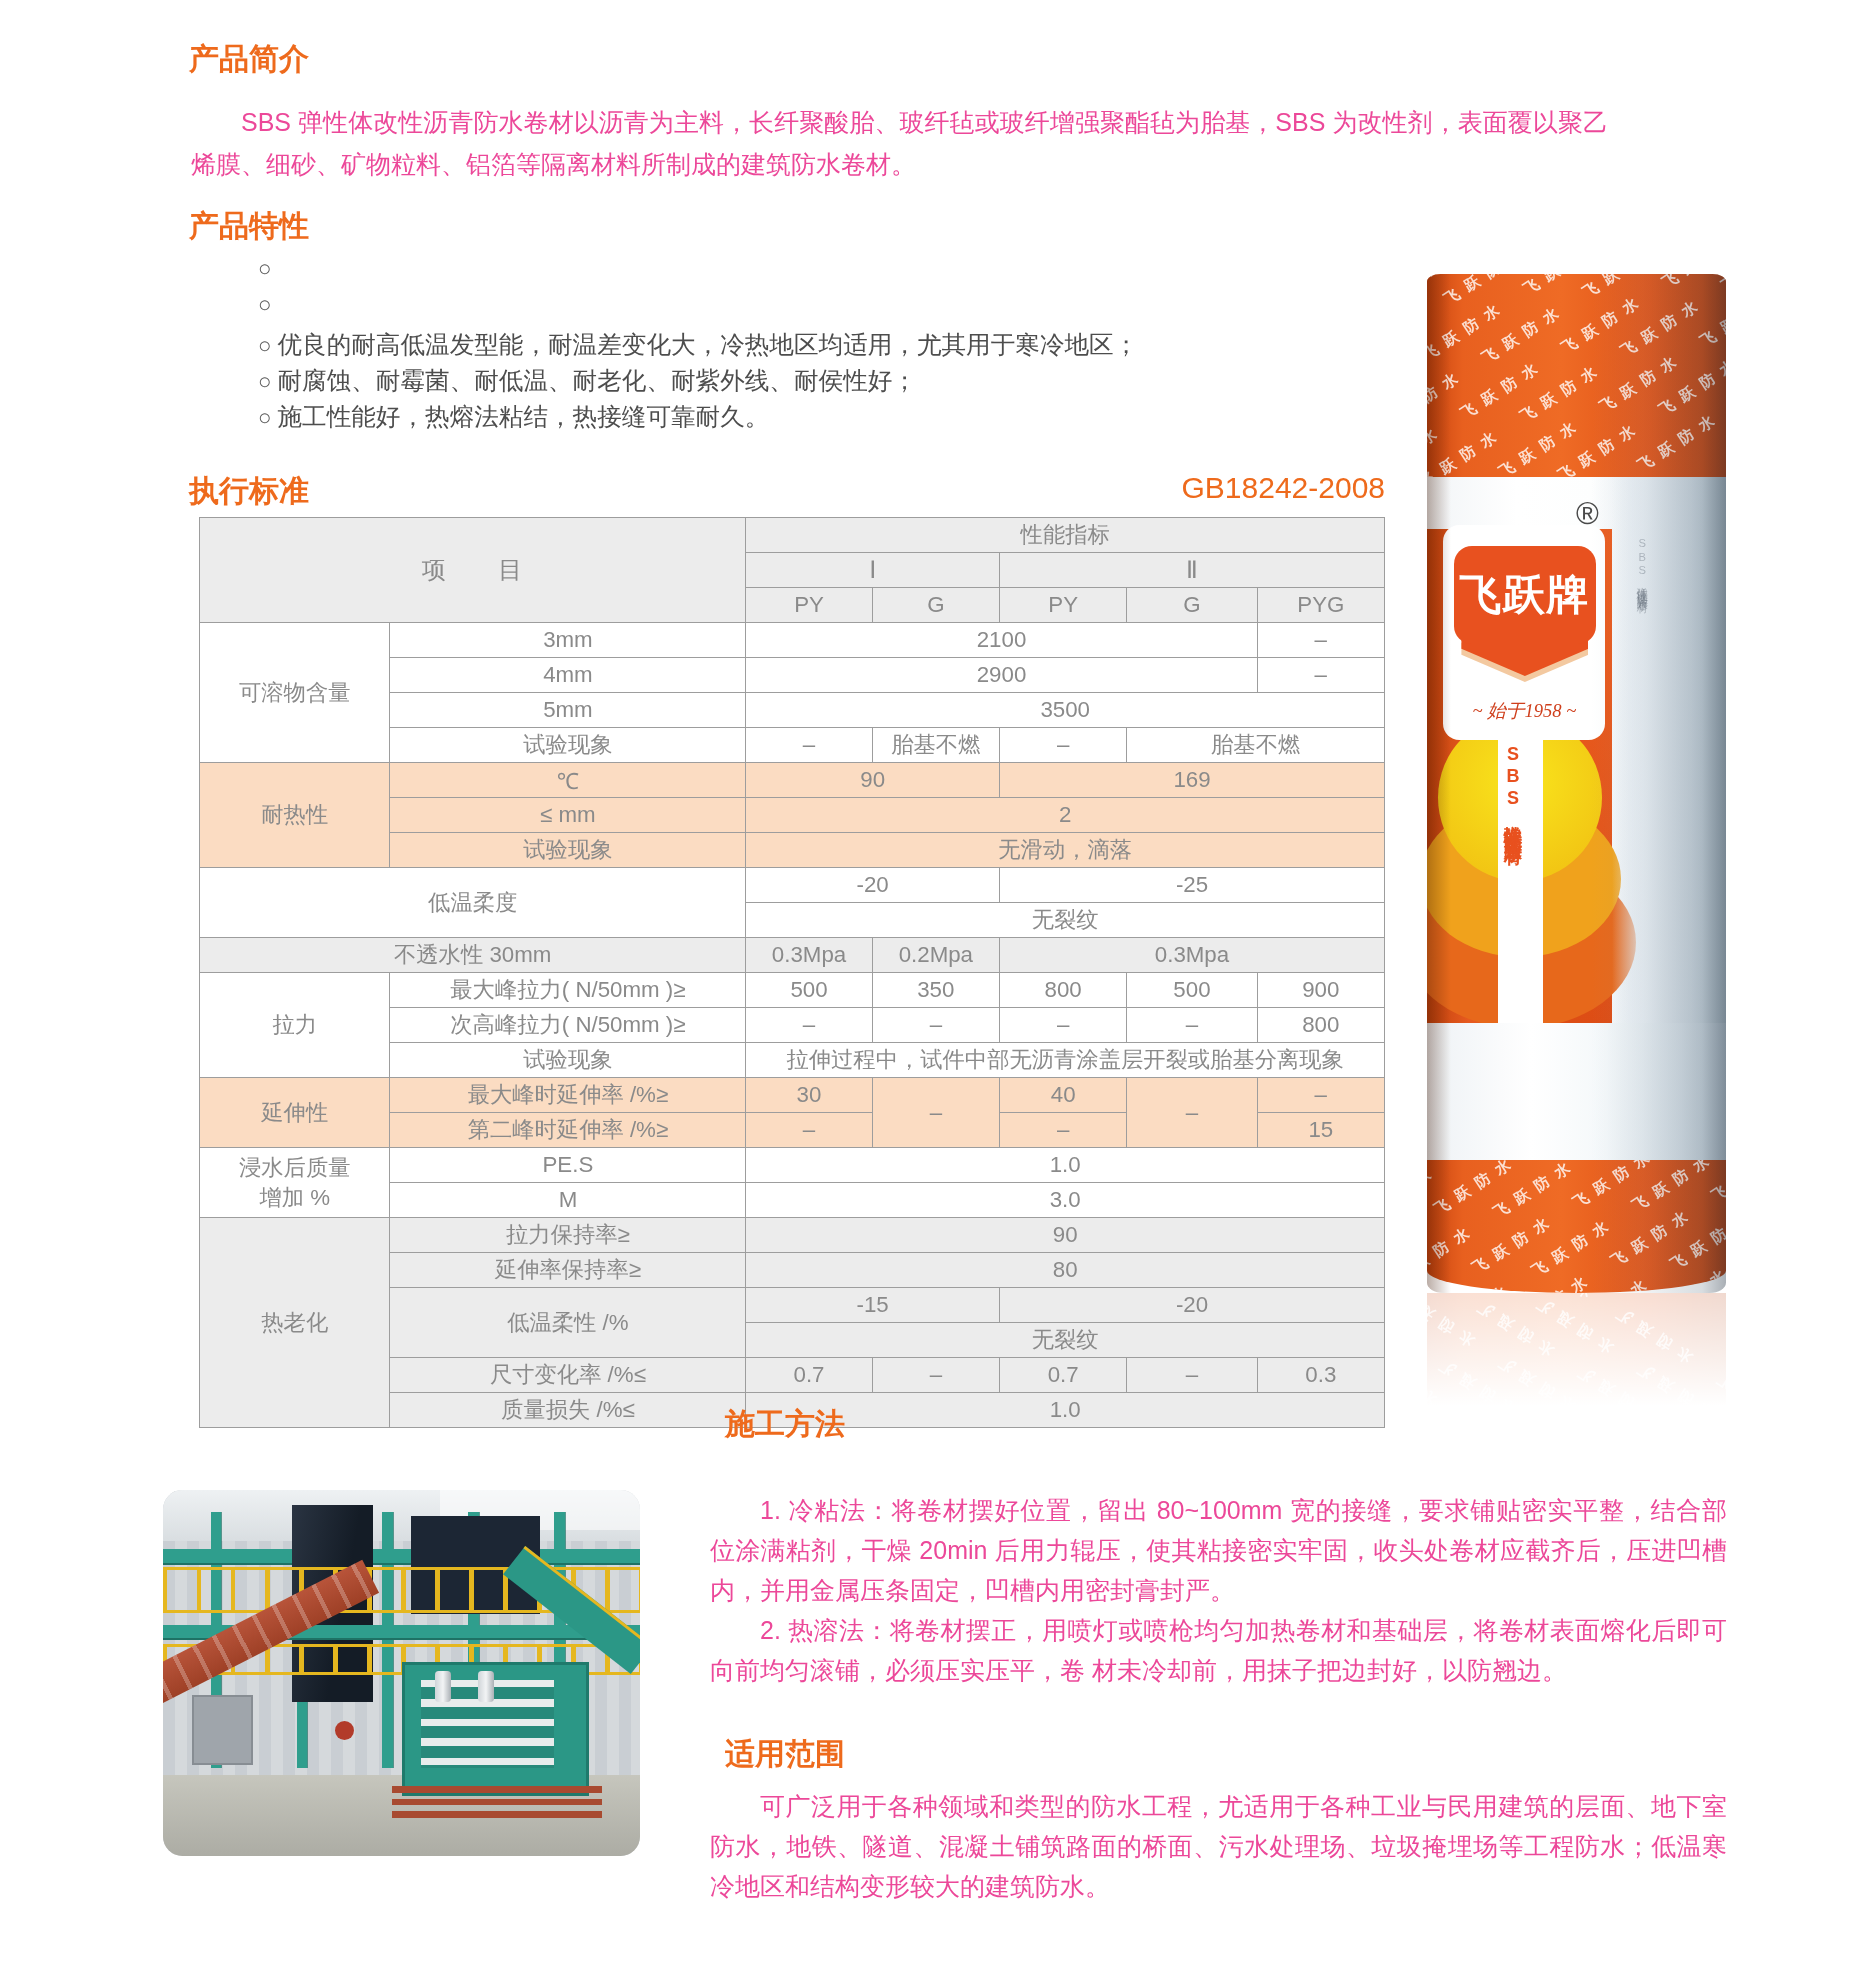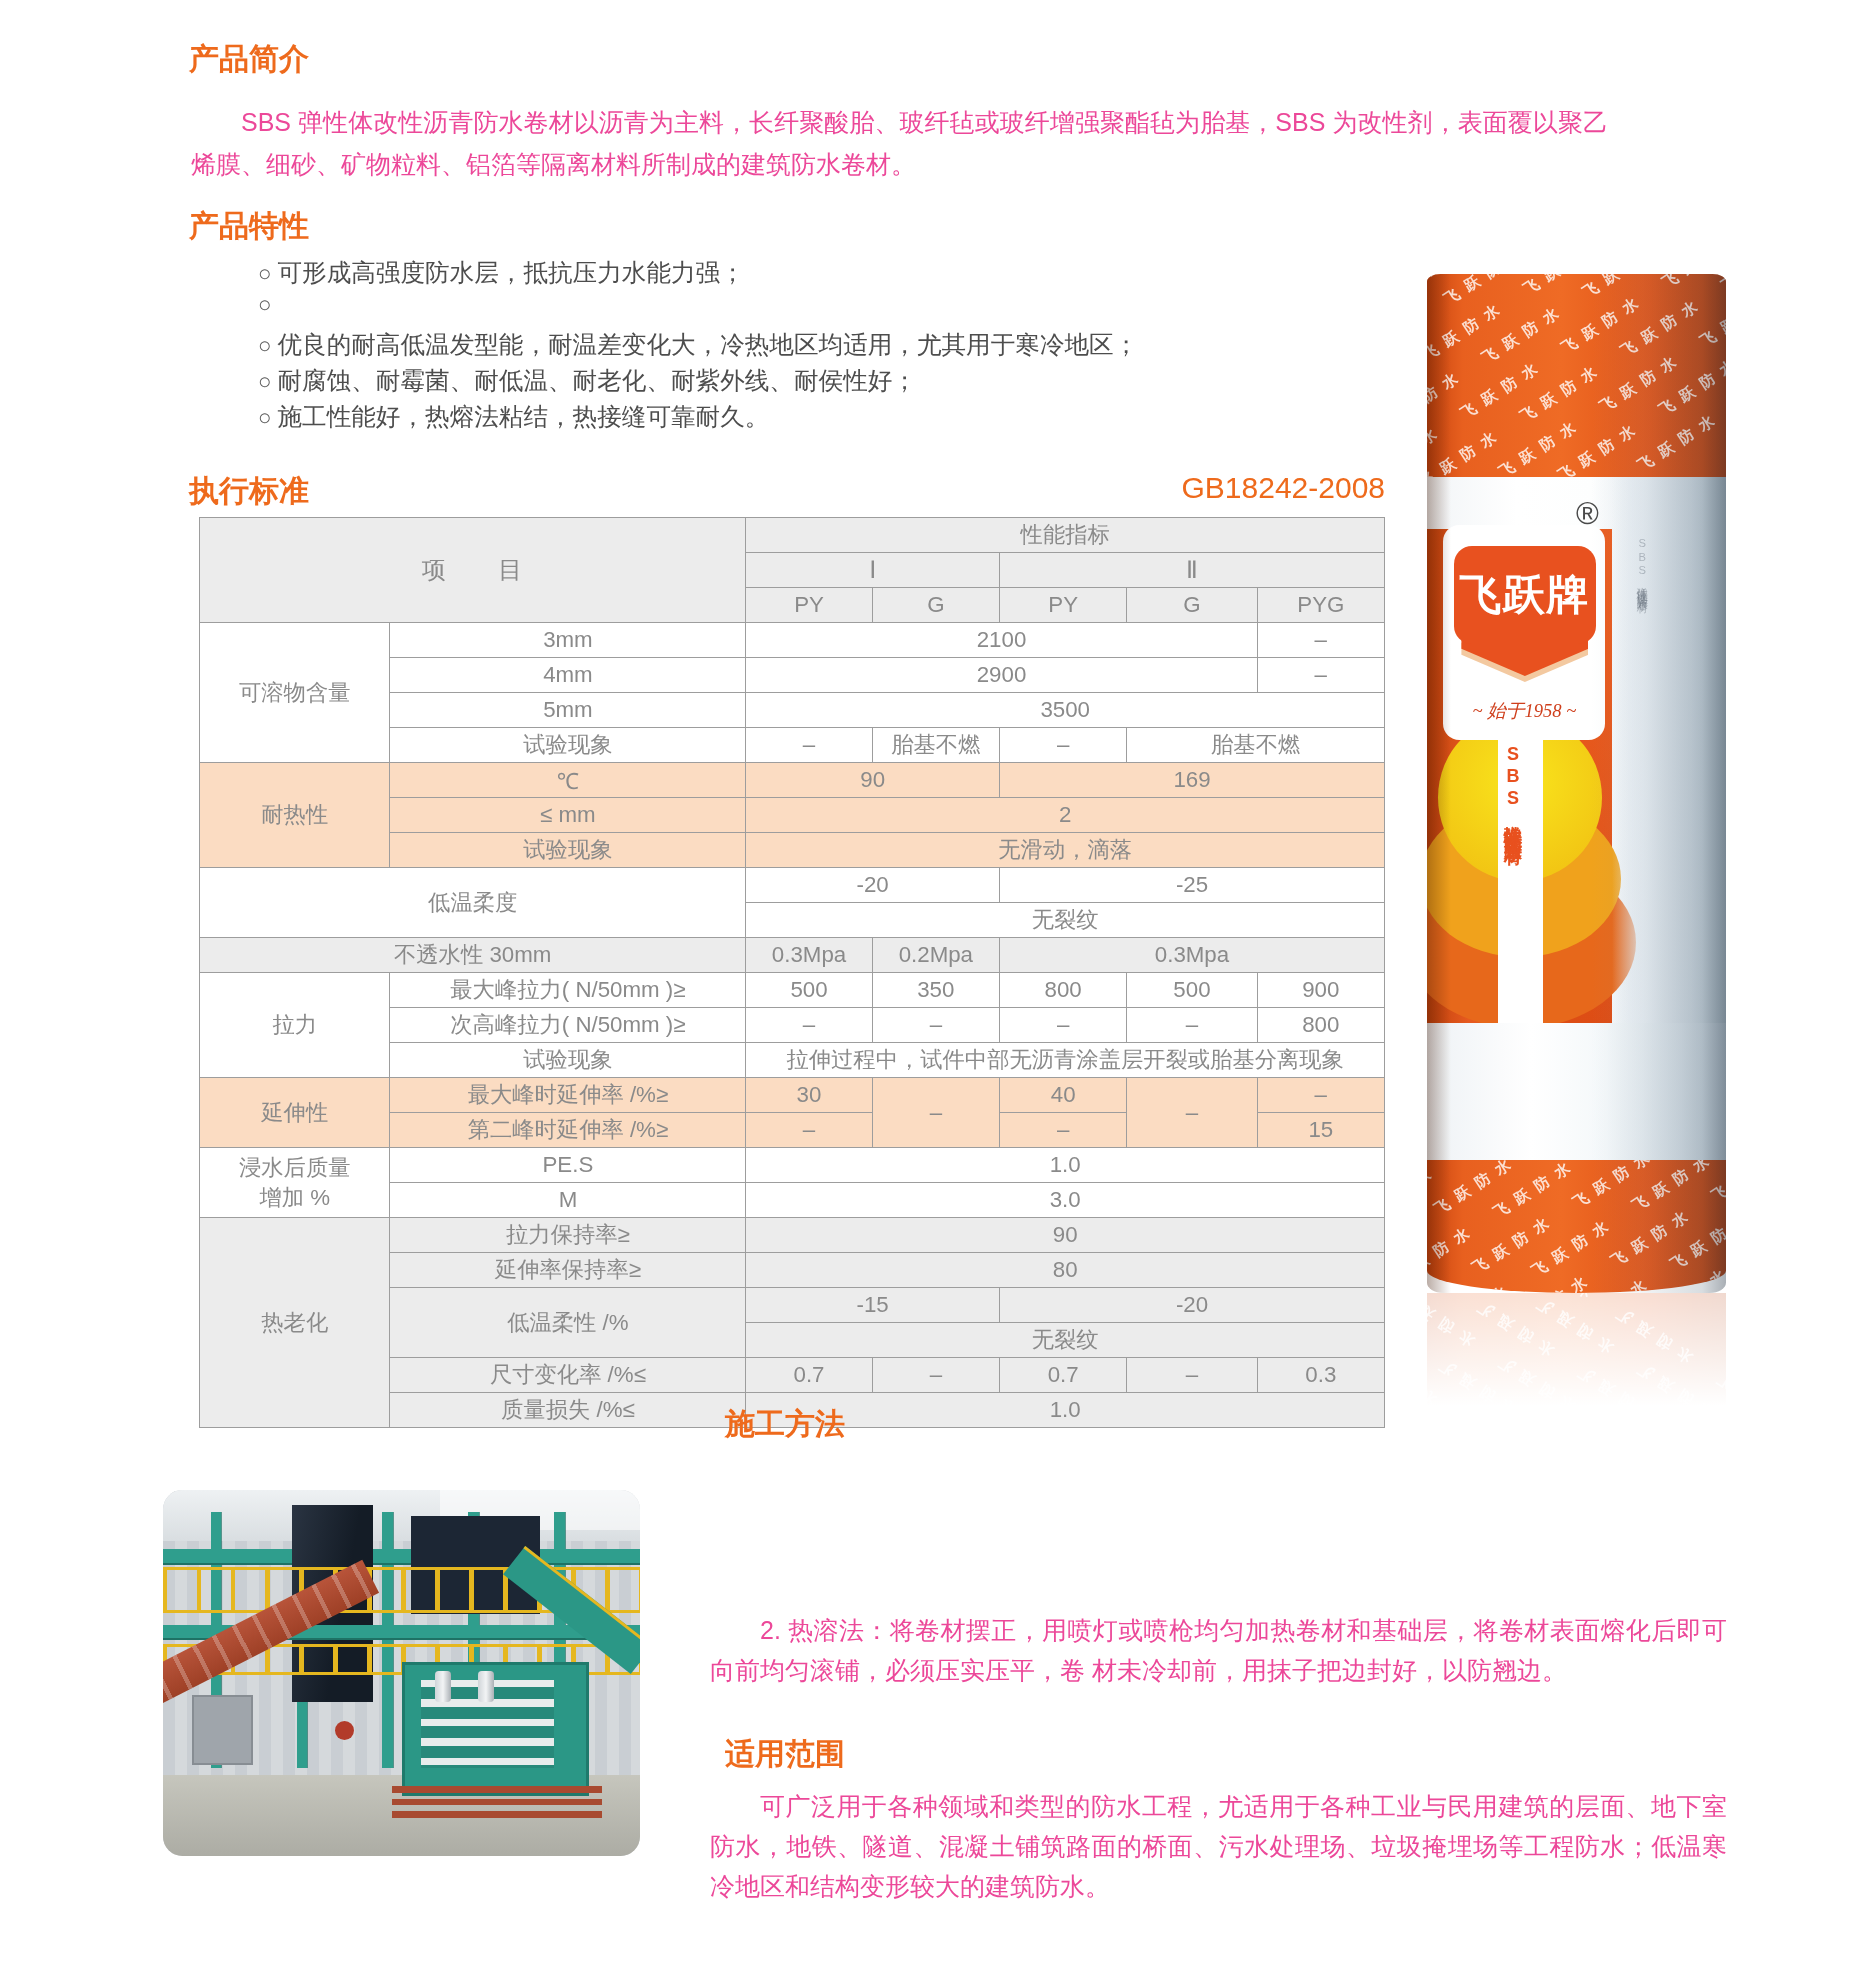--- a/index.html
+++ b/index.html
@@ -116,21 +116,20 @@
 
 <div id="page">
 
   <div class="sec-title" style="left:153px;top:39px;">产品简介</div>
   <div class="body-text indent" style="left:155px;top:101px;width:1417px;">SBS 弹性体改性沥青防水卷材以沥青为主料，长纤聚酸胎、玻纤毡或玻纤增强聚酯毡为胎基，SBS 为改性剂，表面覆以聚乙烯膜、细砂、矿物粒料、铝箔等隔离材料所制成的建筑防水卷材。</div>
 
   <div class="sec-title" style="left:153px;top:206px;">产品特性</div>
   <div style="position:absolute;left:222px;top:256px;">
     <div class="feature-item">
       <span class="feature-bullet">○</span>
-      <span>可形成高强度防水层，抵抗压力水能力强；</span>
     </div>
     <div class="feature-item">
       <span class="feature-bullet">○</span>
     </div>
     <div class="feature-item">
       <span class="feature-bullet">○</span>
       <span>优良的耐高低温发型能，耐温差变化大，冷热地区均适用，尤其用于寒冷地区；</span>
     </div>
     <div class="feature-item">
       <span class="feature-bullet">○</span>
@@ -370,20 +369,21 @@
         <div class="pattern-row">飞跃防水　飞跃防水　飞跃防水　飞跃防水　飞跃防水</div>
         <div class="pattern-row">飞跃防水　飞跃防水　飞跃防水　飞跃防水　飞跃防水</div>
         <div class="pattern-row">飞跃防水　飞跃防水　飞跃防水　飞跃防水　飞跃防水</div>
         <div class="pattern-row">飞跃防水　飞跃防水　飞跃防水　飞跃防水　飞跃防水</div>
       </div>
     </div>
   </div>
   <div id="reflect-fade"></div>
 
   <div class="sec-title" style="left:689px;top:1404px;">施工方法</div>
+  <div class="body-text indent" style="left:674px;top:1490px;width:1017px;line-height:40px;">1. 冷粘法：将卷材摆好位置，留出 80~100mm 宽的接缝，要求铺贴密实平整，结合部位涂满粘剂，干燥 20min 后用力辊压，使其粘接密实牢固，收头处卷材应截齐后，压进凹槽内，并用金属压条固定，凹槽内用密封膏封严。</div>
   <div class="body-text indent" style="left:674px;top:1610px;width:1017px;line-height:40px;">2. 热溶法：将卷材摆正，用喷灯或喷枪均匀加热卷材和基础层，将卷材表面熔化后即可向前均匀滚铺，必须压实压平，卷 材未冷却前，用抹子把边封好，以防翘边。</div>
 
   <div class="sec-title" style="left:689px;top:1734px;">适用范围</div>
   <div class="body-text indent" style="left:674px;top:1786px;width:1017px;line-height:40px;">可广泛用于各种领域和类型的防水工程，尤适用于各种工业与民用建筑的层面、地下室防水，地铁、隧道、混凝土铺筑路面的桥面、污水处理场、垃圾掩埋场等工程防水；低温寒冷地区和结构变形较大的建筑防水。</div>
 
   <div id="factory">
     <div id="f-ceiling" class="abs"></div>
     <div id="f-light" class="abs"></div>
     <div id="f-floor" class="abs"></div>
     <div class="abs f-col" style="left:10%;"></div>

